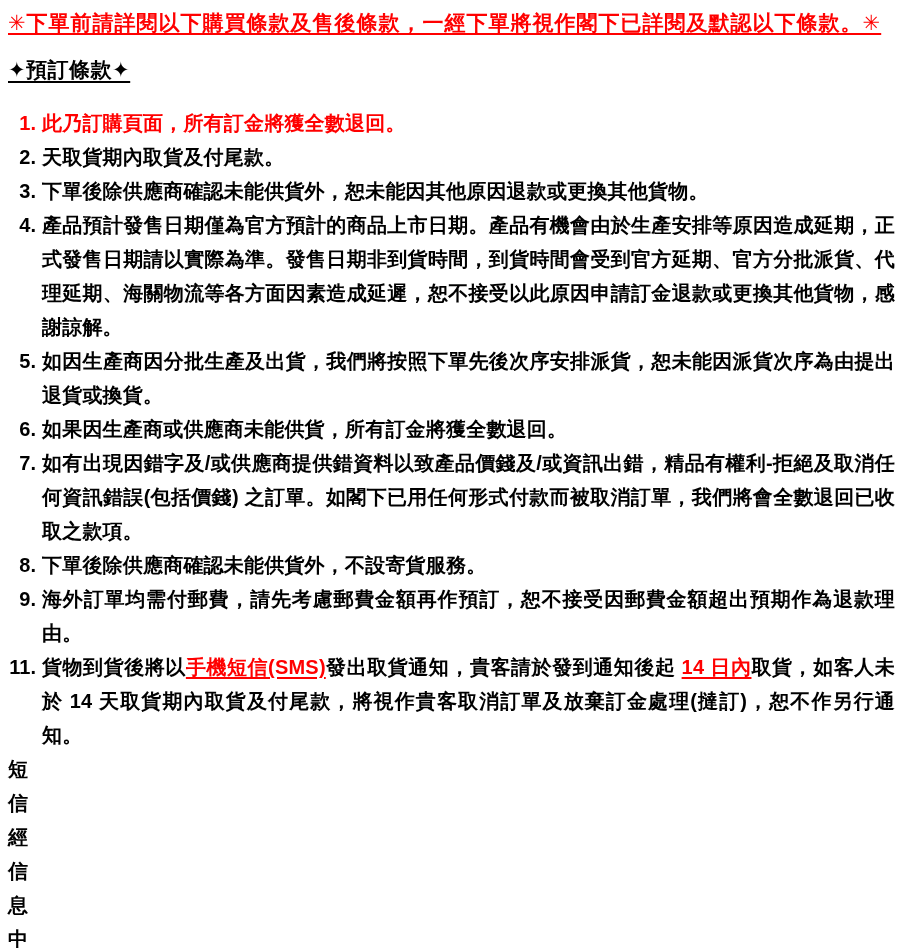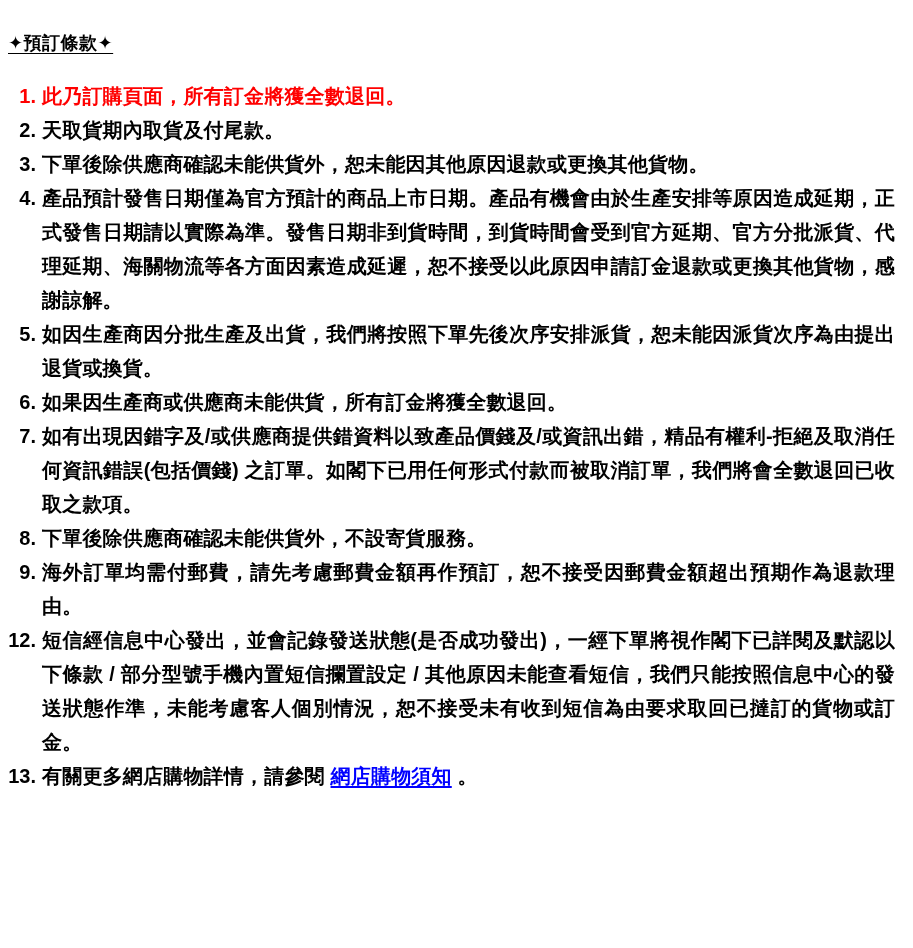--- a/index.html
+++ b/index.html
@@ -23,21 +23,21 @@
     color: var(--accent-red, #ff0000);
     font-size: 21px;
     line-height: 27px;
     letter-spacing: 1px;
     text-decoration: underline;
     text-underline-offset: 3px;
   }
   .section-title {
     display: inline-block;
     margin: 21px 0 0 0;
-    font-size: 18px;
+    font-size: 21px;
     line-height: 26px;
     letter-spacing: 0.5px;
     color: var(--text-black, #000000);
     text-decoration: underline;
     text-underline-offset: 4px;
   }
   ol.terms-list {
     list-style: none;
     margin: 23px 0 0 0;
     padding: 0;
@@ -69,20 +69,21 @@
     color: var(--link-blue, #0000ff);
     text-decoration: underline;
     text-underline-offset: 3px;
     cursor: pointer;
   }
 </style>
 </head>
 <body style="--accent-red: #ff0000; --link-blue: #0000ff; --text-black: #000000; background: rgb(255, 255, 255);">
 
 <div class="doc">
+  <div class="notice">✳下單前請詳閱以下購買條款及售後條款，一經下單將視作閣下已詳閱及默認以下條款。✳</div>
 
   <div>
     <h2 class="section-title">✦預訂條款✦</h2>
   </div>
 
   <ol class="terms-list">
       <li class="item-red">
         <span class="num">1.</span>
         <span class="txt"><span>此乃訂購頁面，所有訂金將獲全數退回。</span></span>
       </li>
@@ -112,21 +113,24 @@
       </li>
       <li>
         <span class="num">8.</span>
         <span class="txt"><span>下單後除供應商確認未能供貨外，不設寄貨服務。</span></span>
       </li>
       <li>
         <span class="num">9.</span>
         <span class="txt"><span>海外訂單均需付郵費，請先考慮郵費金額再作預訂，恕不接受因郵費金額超出預期作為退款理由。</span></span>
       </li>
       <li>
-        <span class="num">12.</span>
+        <span class="num">11.</span>
+        <span class="txt"><span>貨物到貨後將以</span><span class="seg-red-underline">手機短信(SMS)</span><span>發出取貨通知，貴客請於發到通知後起 </span><span class="seg-red-underline">14 日內</span><span>取貨，如客人未於 14 天取貨期內取貨及付尾款，將視作貴客取消訂單及放棄訂金處理(撻訂)，恕不作另行通知。</span></span>
+      </li>
+      <li>
         <span class="txt"><span>短信經信息中心發出，並會記錄發送狀態(是否成功發出)，一經下單將視作閣下已詳閱及默認以下條款 / 部分型號手機內置短信攔置設定 / 其他原因未能查看短信，我們只能按照信息中心的發送狀態作準，未能考慮客人個別情況，恕不接受未有收到短信為由要求取回已撻訂的貨物或訂金。</span></span>
       </li>
       <li>
         <span class="num">13.</span>
         <span class="txt"><span>有關更多網店購物詳情，請參閱 </span><a class="seg-link" href="#">網店購物須知</a><span> 。</span></span>
       </li>
     </ol>
 </div>
 
 </body></html>

